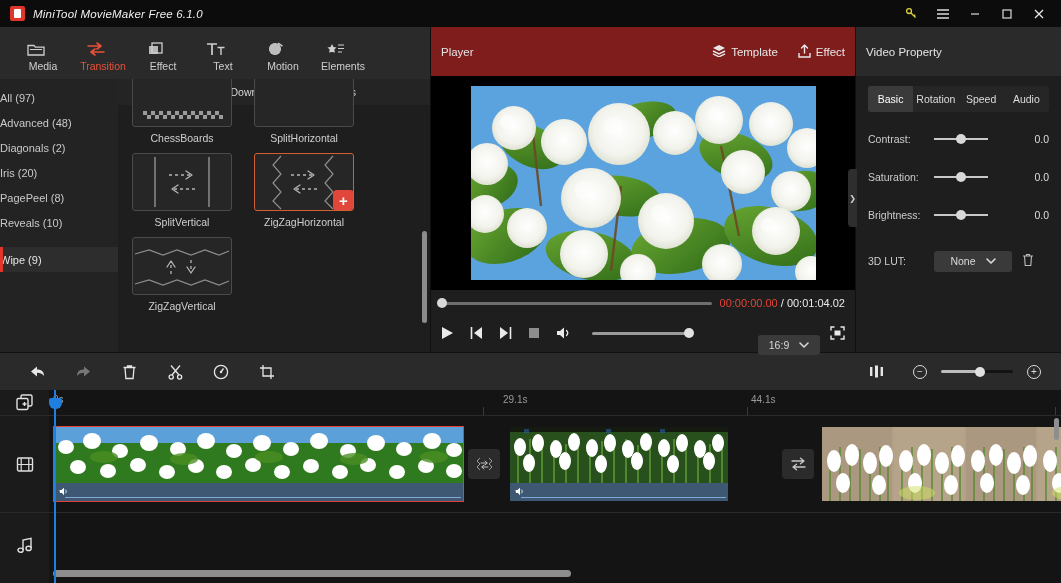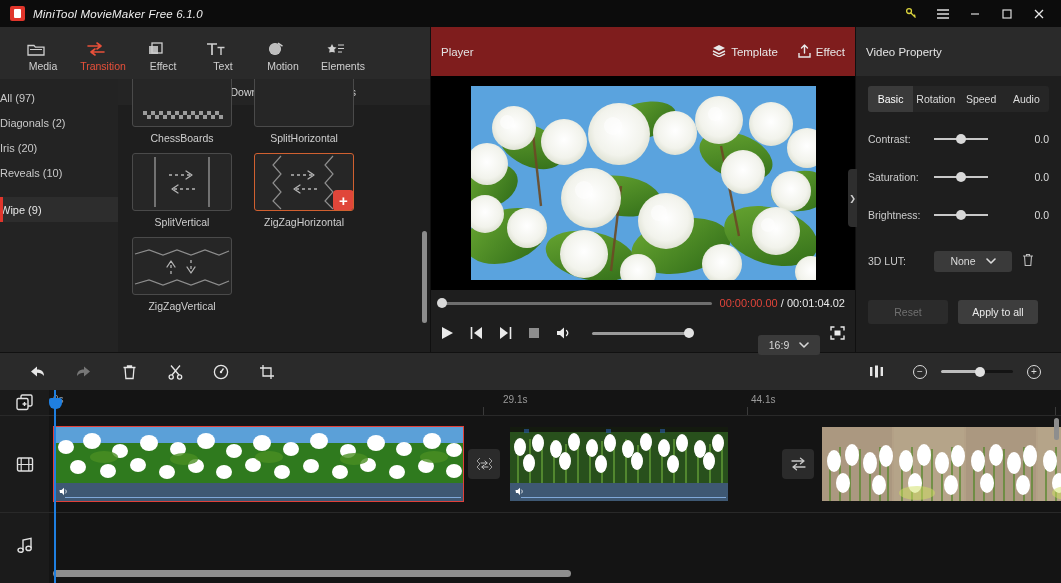--- a/index.html
+++ b/index.html
@@ -267,24 +267,30 @@
       </div>
     </div>
 
     <div id="lib-body">
 
       <div id="cat-list">
         <div class="cat">
             <span>All (97)</span>
           </div>
         <div class="cat">
+            <span>Advanced (48)</span>
+          </div>
+        <div class="cat">
             <span>Diagonals (2)</span>
           </div>
         <div class="cat">
             <span>Iris (20)</span>
+          </div>
+        <div class="cat">
+            <span>PagePeel (8)</span>
           </div>
         <div class="cat">
             <span>Reveals (10)</span>
           </div>
         <div class="cat active">
             <span>Wipe (9)</span>
           </div>
       </div>
 
       <div id="grid-wrap">
@@ -588,24 +594,20 @@
               </svg>
           </span>
         </div>
         <div id="trash">
           <svg width="12" height="14" viewBox="0 0 12 14">
               <path d="M1 3h10M4.5 3V1.5h3V3M2.5 3l.7 9.5h5.6L9.5 3" fill="none" stroke="#bdbdbd" stroke-width="1.1"></path>
             </svg>
         </div>
       </div>
 
-      <div id="prop-btns">
-        <div class="pbtn2" id="reset-btn">Reset</div>
-        <div class="pbtn2" id="apply-btn">Apply to all</div>
-      </div>
     </div>
   </div>
 </div>
 
 <div id="tl-toolbar">
   <div class="tlico">
     <svg width="17" height="15" viewBox="0 0 17 15">
         <path d="M2 7.5 L8 2.5 L8 5.5 C13 5.5 15 8 15 12 C13.3 9.3 11 8.7 8 8.7 L8 12.5 Z" fill="#e6e6e6"></path>
       </svg>
   </div>

